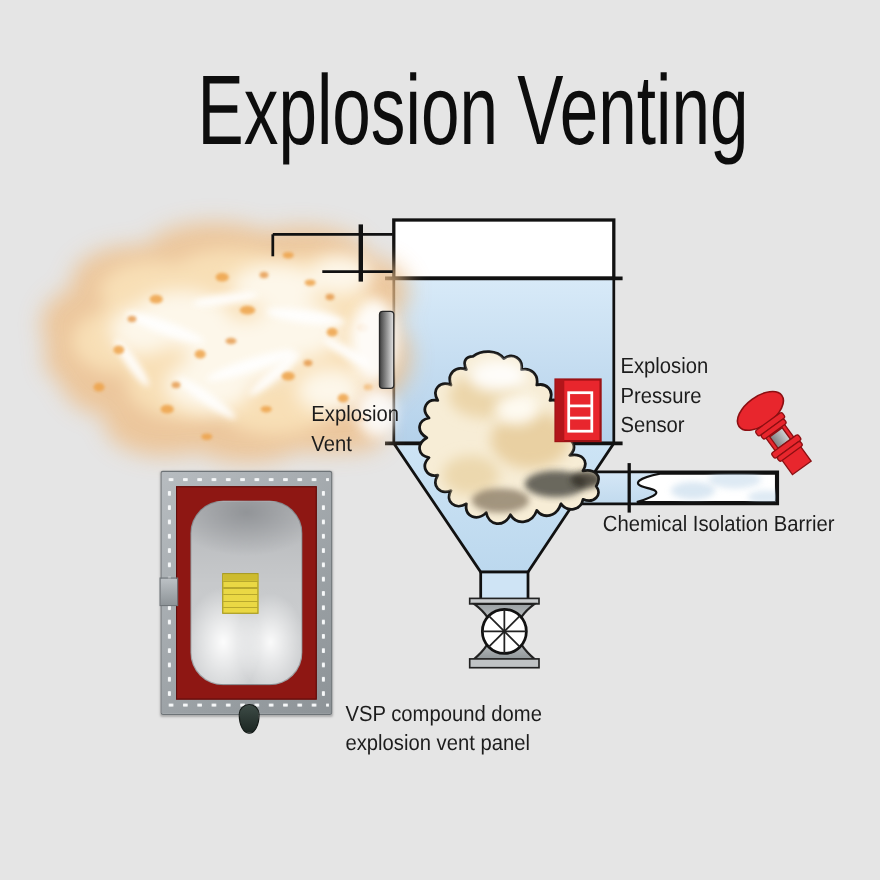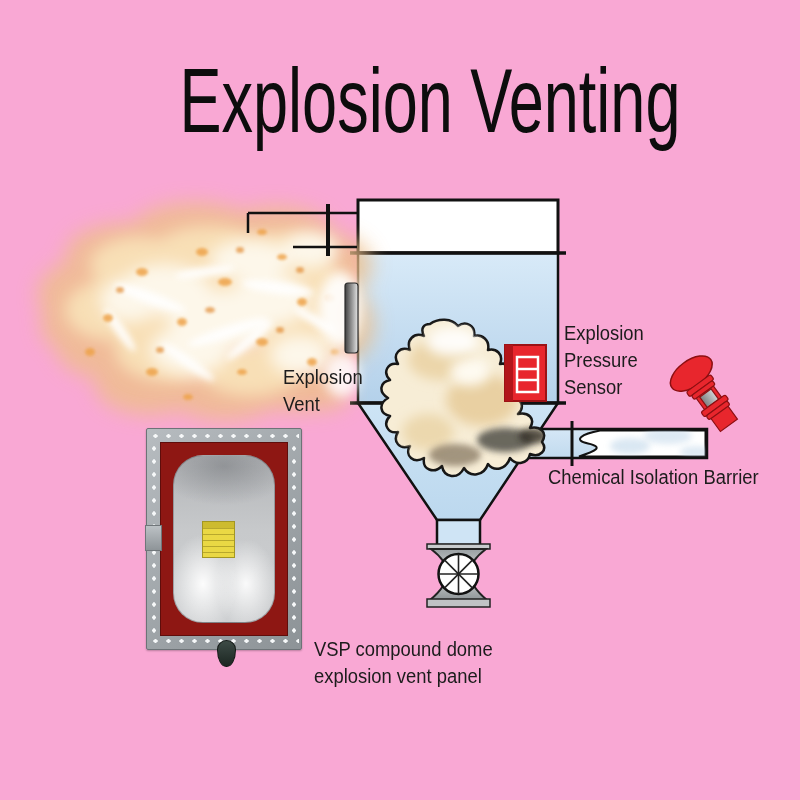--- a/index.html
+++ b/index.html
@@ -1,16 +1,16 @@
 <!DOCTYPE html>
 <html><head>
 <meta charset="utf-8">
 <style>
   html,body{margin:0;padding:0;background:#ffffff;}
-  #stage{position:relative;width:800px;height:800px;background:#f9a8d4;overflow:hidden;
+  #stage{position:relative;width:800px;height:800px;background:#e5e5e5;overflow:hidden;
          font-family:"Liberation Sans",sans-serif;color:#1b1b1b;}
   #diagram-svg{position:absolute;left:0;top:0;}
   .title{position:absolute;left:430px;top:56px;font-size:90px;line-height:90px;font-weight:400;
          color:#0d0d0d;white-space:nowrap;transform:translateX(-50%) scaleX(0.70);transform-origin:center top;}
   .lbl{position:absolute;font-size:20px;line-height:27px;color:#1c1c1c;white-space:nowrap;
        transform:scaleX(0.92);transform-origin:left top;}
   .lbl div{white-space:nowrap;}
   
   .panel{position:absolute;left:146px;top:428px;width:156px;height:222px;}
   .panel-frame{position:absolute;inset:0;background:linear-gradient(135deg,#b7bcc0,#989ea2 70%,#8d9397);

